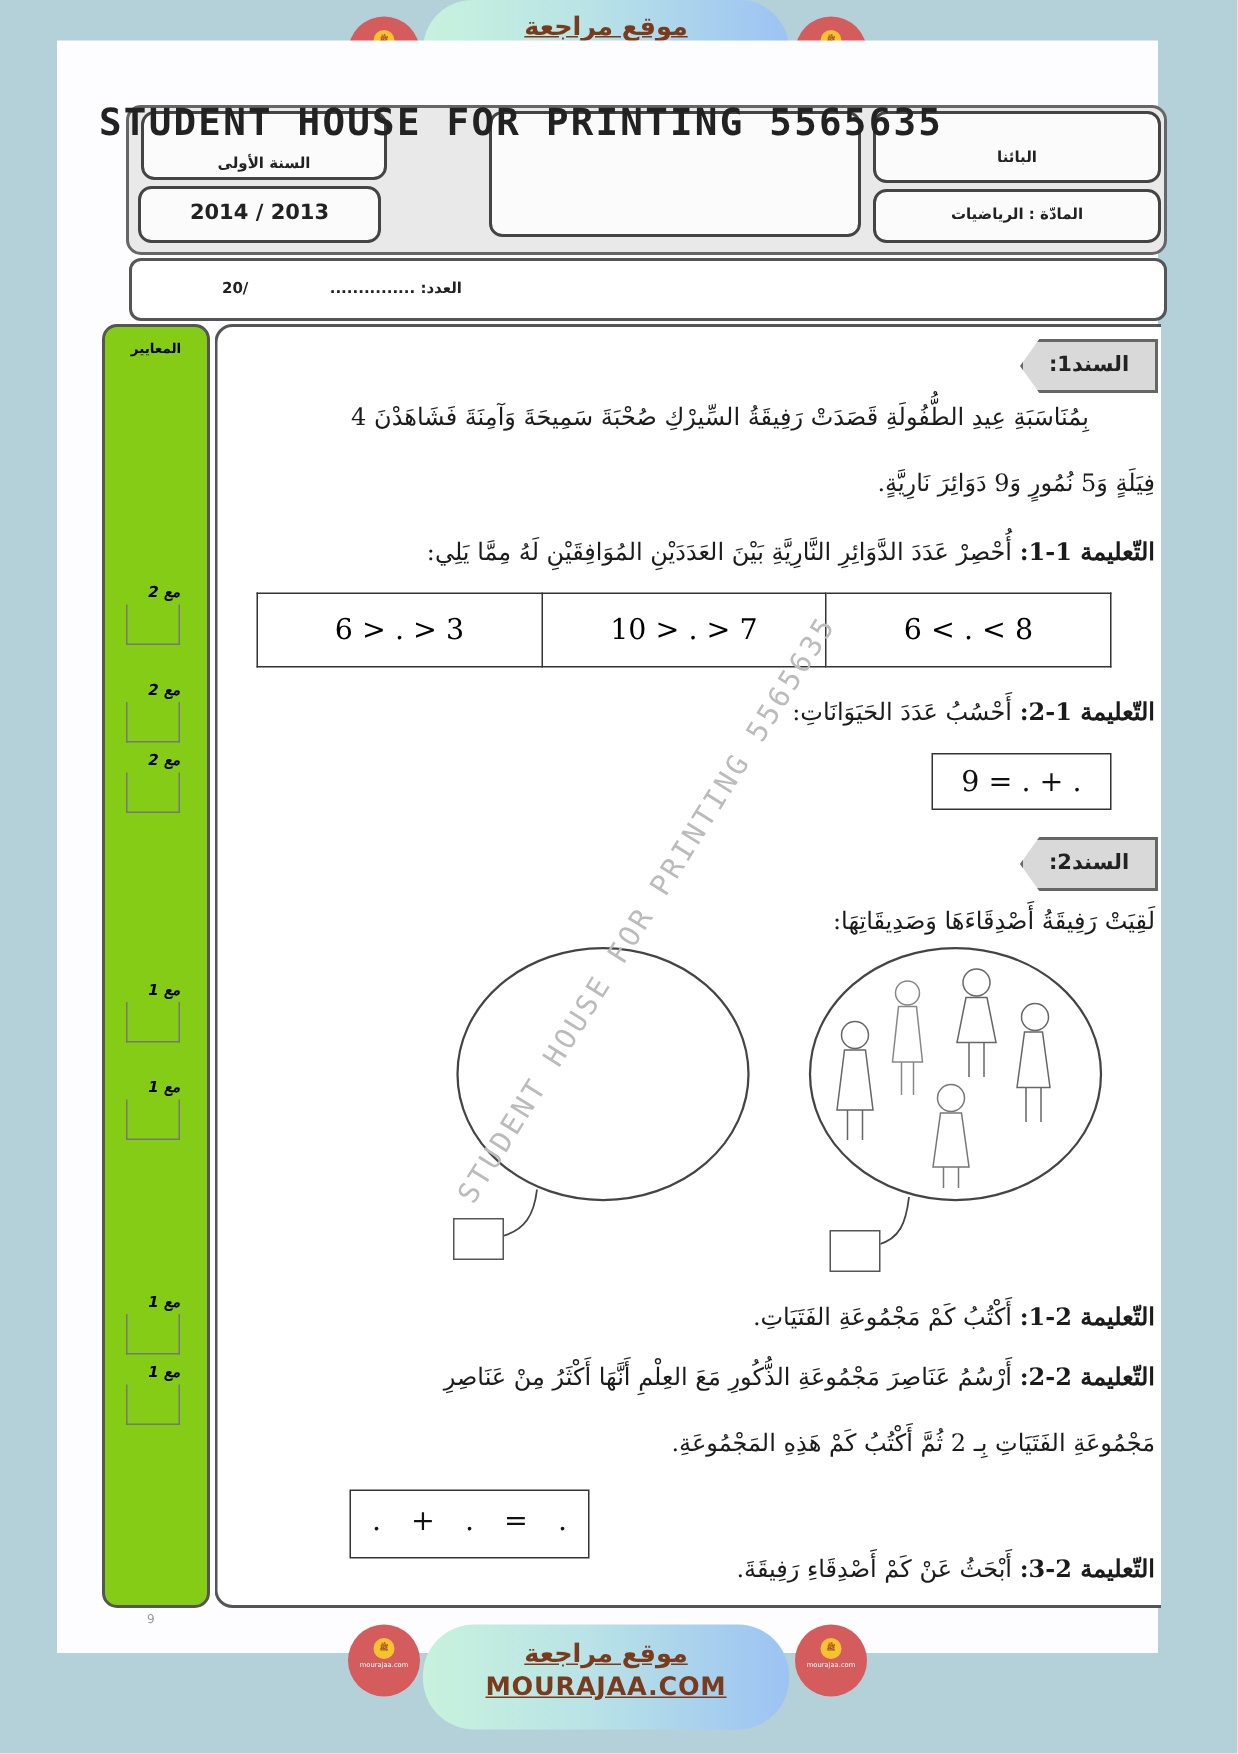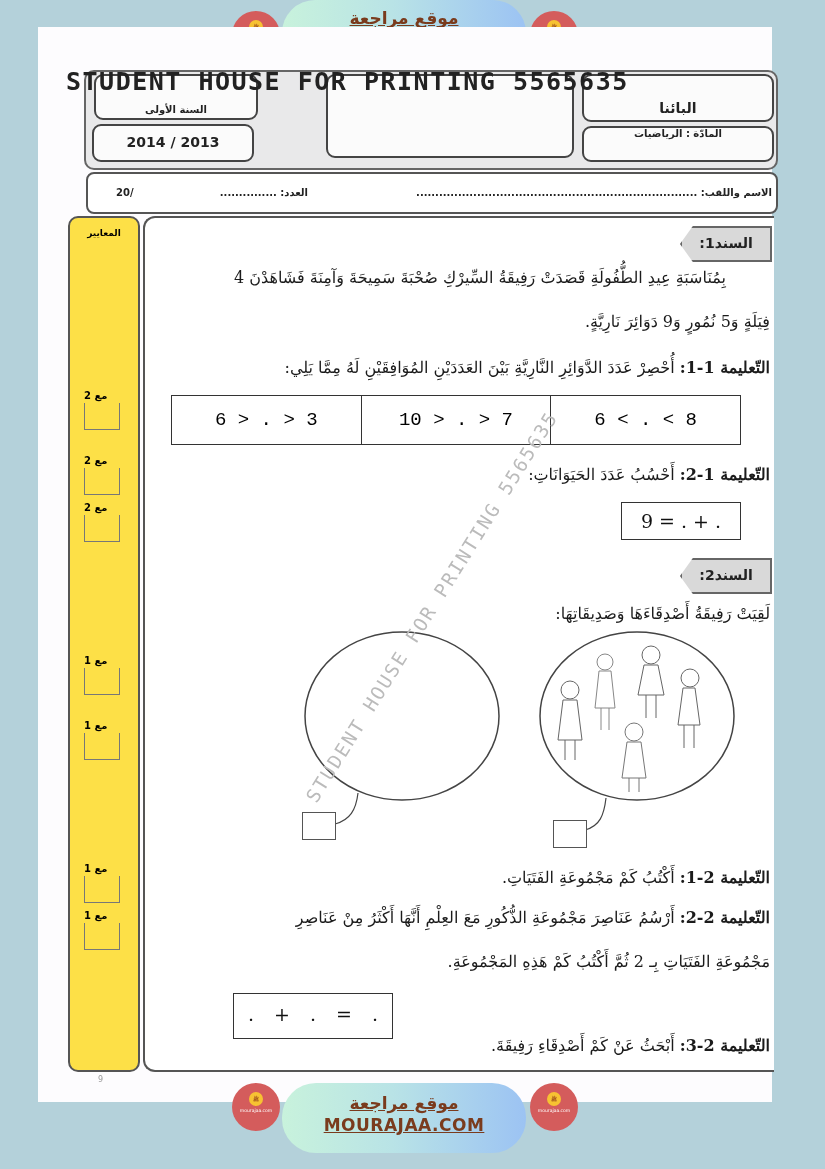--- a/index.html
+++ b/index.html
@@ -43,30 +43,30 @@
   }
   .hbox {
     position:absolute; border:2px solid #444; border-radius:9px; background:#fbfbfb;
     text-align:center; direction:rtl; color:#222; font-weight:bold;
   }
   .namebar {
     position:absolute; left:86px; top:172px; width:688px; height:38px;
     border:2px solid #555; border-radius:8px; background:#fff;
     direction:rtl; font-size:10px; font-weight:bold; color:#222;
   }
-  .namebar span { position:absolute; top:13px; }
+  .namebar span { position:absolute; top:13px;margin-left:32px; }
 
   
   .critcol {
     position:absolute; left:68px; top:216px; width:68px; height:852px;
-    border:2px solid #555; border-radius:10px; background:#fde047;
+    border:2px solid #555; border-radius:10px; background:#84cc16;
   }
   .critcol .title { text-align:center; font-size:9px; font-weight:bold; margin-top:10px; direction:rtl; }
   .crit { position:absolute; left:16px; width:36px; direction:rtl; }
-  .crit .lbl { font-size:10px; font-weight:bold; text-align:left; }
+  .crit .lbl { font-size:10px; font-weight:bold; text-align:right;font-style:italic; }
   .crit .box { width:34px; height:26px; border:1px solid #777; border-top:none; margin-top:2px; }
 
   .maincol {
     position:absolute; left:143px; top:216px; width:629px; height:852px;
     border:2px solid #555; border-radius:12px 0 0 12px; border-right:none; background:#fff;
   }
 
   .tag {
     position:absolute; width:88px; height:32px; background:#d9d9d9;
     border:2px solid #666; font-size:14px; font-weight:bold; direction:rtl;
@@ -76,21 +76,21 @@
   .text {
     position:absolute; direction:rtl; text-align:right; color:#1b1b1b;
     font-family:"DejaVu Serif", serif; font-size:16px;
   }
   .text b { font-family:"DejaVu Serif", serif; }
 
   table.cmp {
     position:absolute; left:171px; top:395px; width:570px; height:50px;
     border-collapse:collapse; font-family:"DejaVu Serif", serif; font-size:19px;
   }
-  table.cmp td { border:1.5px solid #333; text-align:center; width:33%;font-family:Liberation Mono, monospace; }
+  table.cmp td { border:1.5px solid #333; text-align:center; width:33%; }
 
   .eqbox {
     position:absolute; border:1.5px solid #333; background:#fff;
     font-family:"DejaVu Serif", serif; font-size:19px; text-align:center; color:#111;
   }
 
   .watermark {
     position:absolute; left:200px; top:590px; width:470px;
     transform:rotate(-58deg); transform-origin:center;
     font-family:"DejaVu Sans Mono", monospace; font-size:19px; color:#bbb;
@@ -120,29 +120,28 @@
 <div class="hdr-frame"></div>
 <div class="hbox" style="left:94px;top:74px;width:160px;height:42px;">
   <div style="font-size:10px;margin-top:28px;">السنة الأولى</div>
 </div>
 <div class="hbox" style="left:92px;top:124px;width:158px;height:34px;">
   <div style="font-size:14px;margin-top:8px;direction:ltr;">2014 / 2013</div>
 </div>
 <div class="hbox" style="left:326px;top:74px;width:244px;height:80px;">
 </div>
 <div class="hbox" style="left:582px;top:74px;width:188px;height:44px;">
-  <div style="font-size:14px;margin-top:24px;">البائنا</div>
+  <div style="font-size:10px;margin-top:24px;">البائنا</div>
 </div>
 <div class="hbox" style="left:582px;top:126px;width:188px;height:32px;">
-  <div style="font-size:10px;">المادّة : الرياضيات</div>
+  <div style="font-size:10px;margin-top:10px;">المادّة : الرياضيات</div>
 </div>
 <div class="stamp">STUDENT HOUSE FOR PRINTING 5565635</div>
 
 <div class="namebar">
-  <span style="right:4px;">الاسم واللقب: ..........................................................................</span>
   <span style="right:468px;">العدد: ...............</span>
   <span style="left:28px;direction:ltr;">20/</span>
 </div>
 
 <div class="critcol">
   <div class="title">المعايير</div>
 </div>
 <div class="crit" style="left:84px;top:390px;">
   <div class="lbl">مع 2</div>
   <div class="box"></div>

